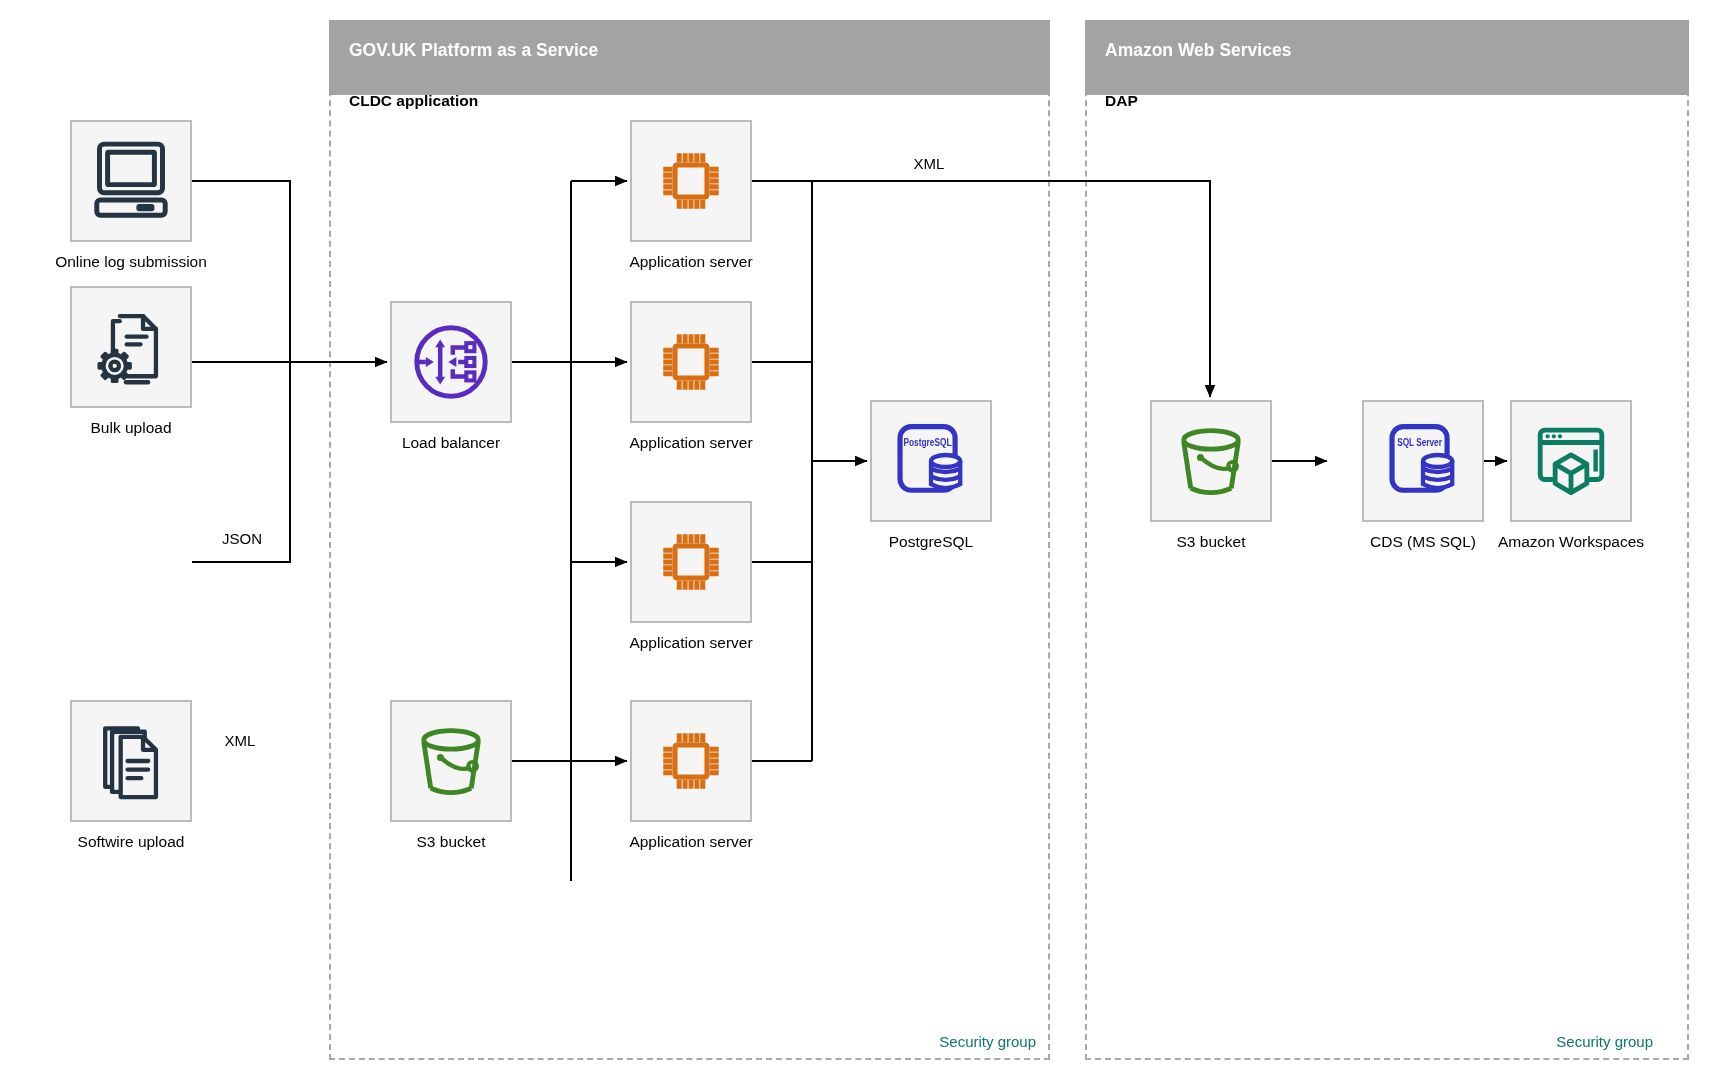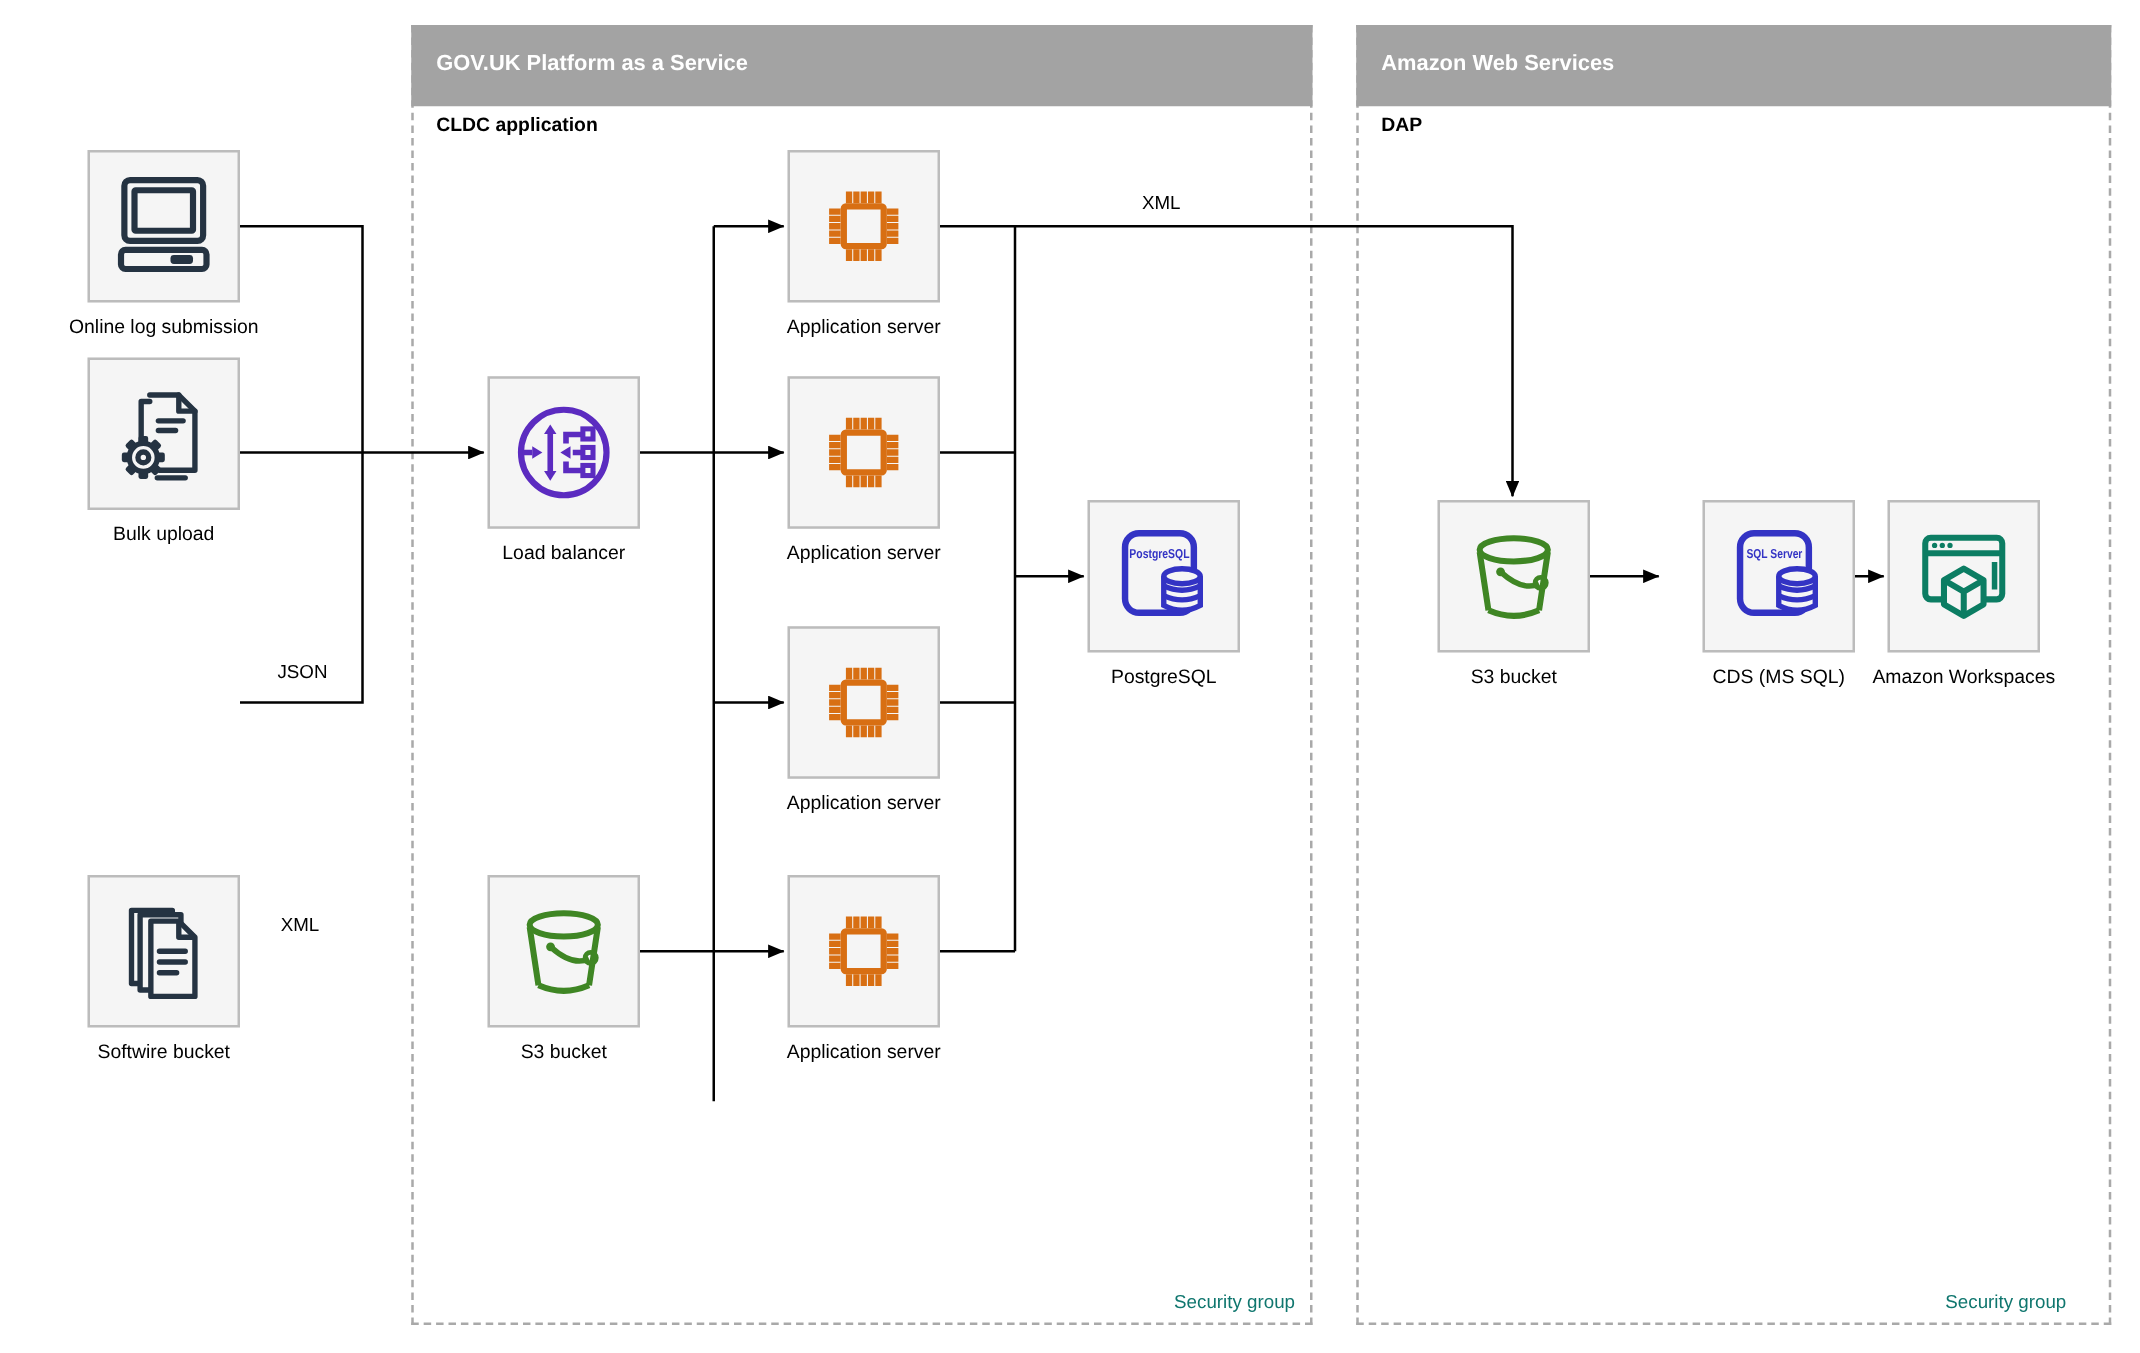--- a/index.html
+++ b/index.html
@@ -1,19 +1,19 @@
 <!DOCTYPE html>
 <html><head>
 <meta charset="utf-8">
 <style>
   html,body{margin:0;padding:0;background:#fff;}
   #canvas{position:relative;width:1712px;height:1082px;background:#fff;overflow:hidden;
           font-family:"Liberation Sans","DejaVu Sans",sans-serif;}
   .container{position:absolute;border:2px dashed #a9a9a9;box-sizing:border-box;background:transparent;}
-  .chead{position:absolute;left:-2px;top:-2px;right:-2px;height:65px;background:#a3a3a3;color:#fff;
+  .chead{position:absolute;left:-2px;top:-2px;right:-2px;height:75px;background:#a3a3a3;color:#fff;
          font-weight:bold;font-size:17.5px;line-height:61px;padding-left:20px;box-sizing:border-box;}
   .csub{position:absolute;left:18px;top:70px;font-weight:bold;font-size:15.5px;color:#000;}
   .cfoot{position:absolute;bottom:8px;font-size:15px;color:#0f766e;}
   #paas{left:329px;top:20px;width:721px;height:1040px;}
   #aws{left:1085px;top:20px;width:604px;height:1040px;}
   #paas .cfoot{right:12px;}
   #aws .cfoot{right:34px;}
   .edges{position:absolute;left:0;top:0;z-index:3;pointer-events:none;}
   .node{position:absolute;width:122px;height:111px;z-index:4;}
   .nbox{position:absolute;left:0;top:0;width:122px;height:122px;background:#f5f5f5;
@@ -125,21 +125,21 @@
       <svg width="86" height="86" viewBox="0 0 100 100">
         <g stroke="#253342" stroke-width="5" fill="#f5f5f5" stroke-linejoin="round">
           <rect x="20" y="12" width="38" height="68"></rect>
           <rect x="28" y="16" width="38" height="70"></rect>
           <path d="M38,22 H64 L79,37 V92 H38 Z"></path>
           <path d="M64,22 V37 H79" fill="none"></path>
           <path d="M46,50 H70 M46,60 H70 M46,70 H62" fill="none" stroke-linecap="round"></path>
         </g>
       </svg>
     </div>
-    <div class="nlabel">Softwire bucket</div>
+    <div class="nlabel">Softwire upload</div>
   </div>
 
   <div class="node" id="n-lb">
     <div class="nbox">
       <svg width="90" height="90" viewBox="0 0 100 100">
         <circle cx="50" cy="50" r="38" fill="none" stroke="#5B2BC0" stroke-width="5.5"></circle>
         <g stroke="#5B2BC0" stroke-width="5" fill="none">
           <path d="M13,50 H22"></path>
           <path d="M38,31 V69"></path>
           <path d="M52,42 V34 H68"></path>

